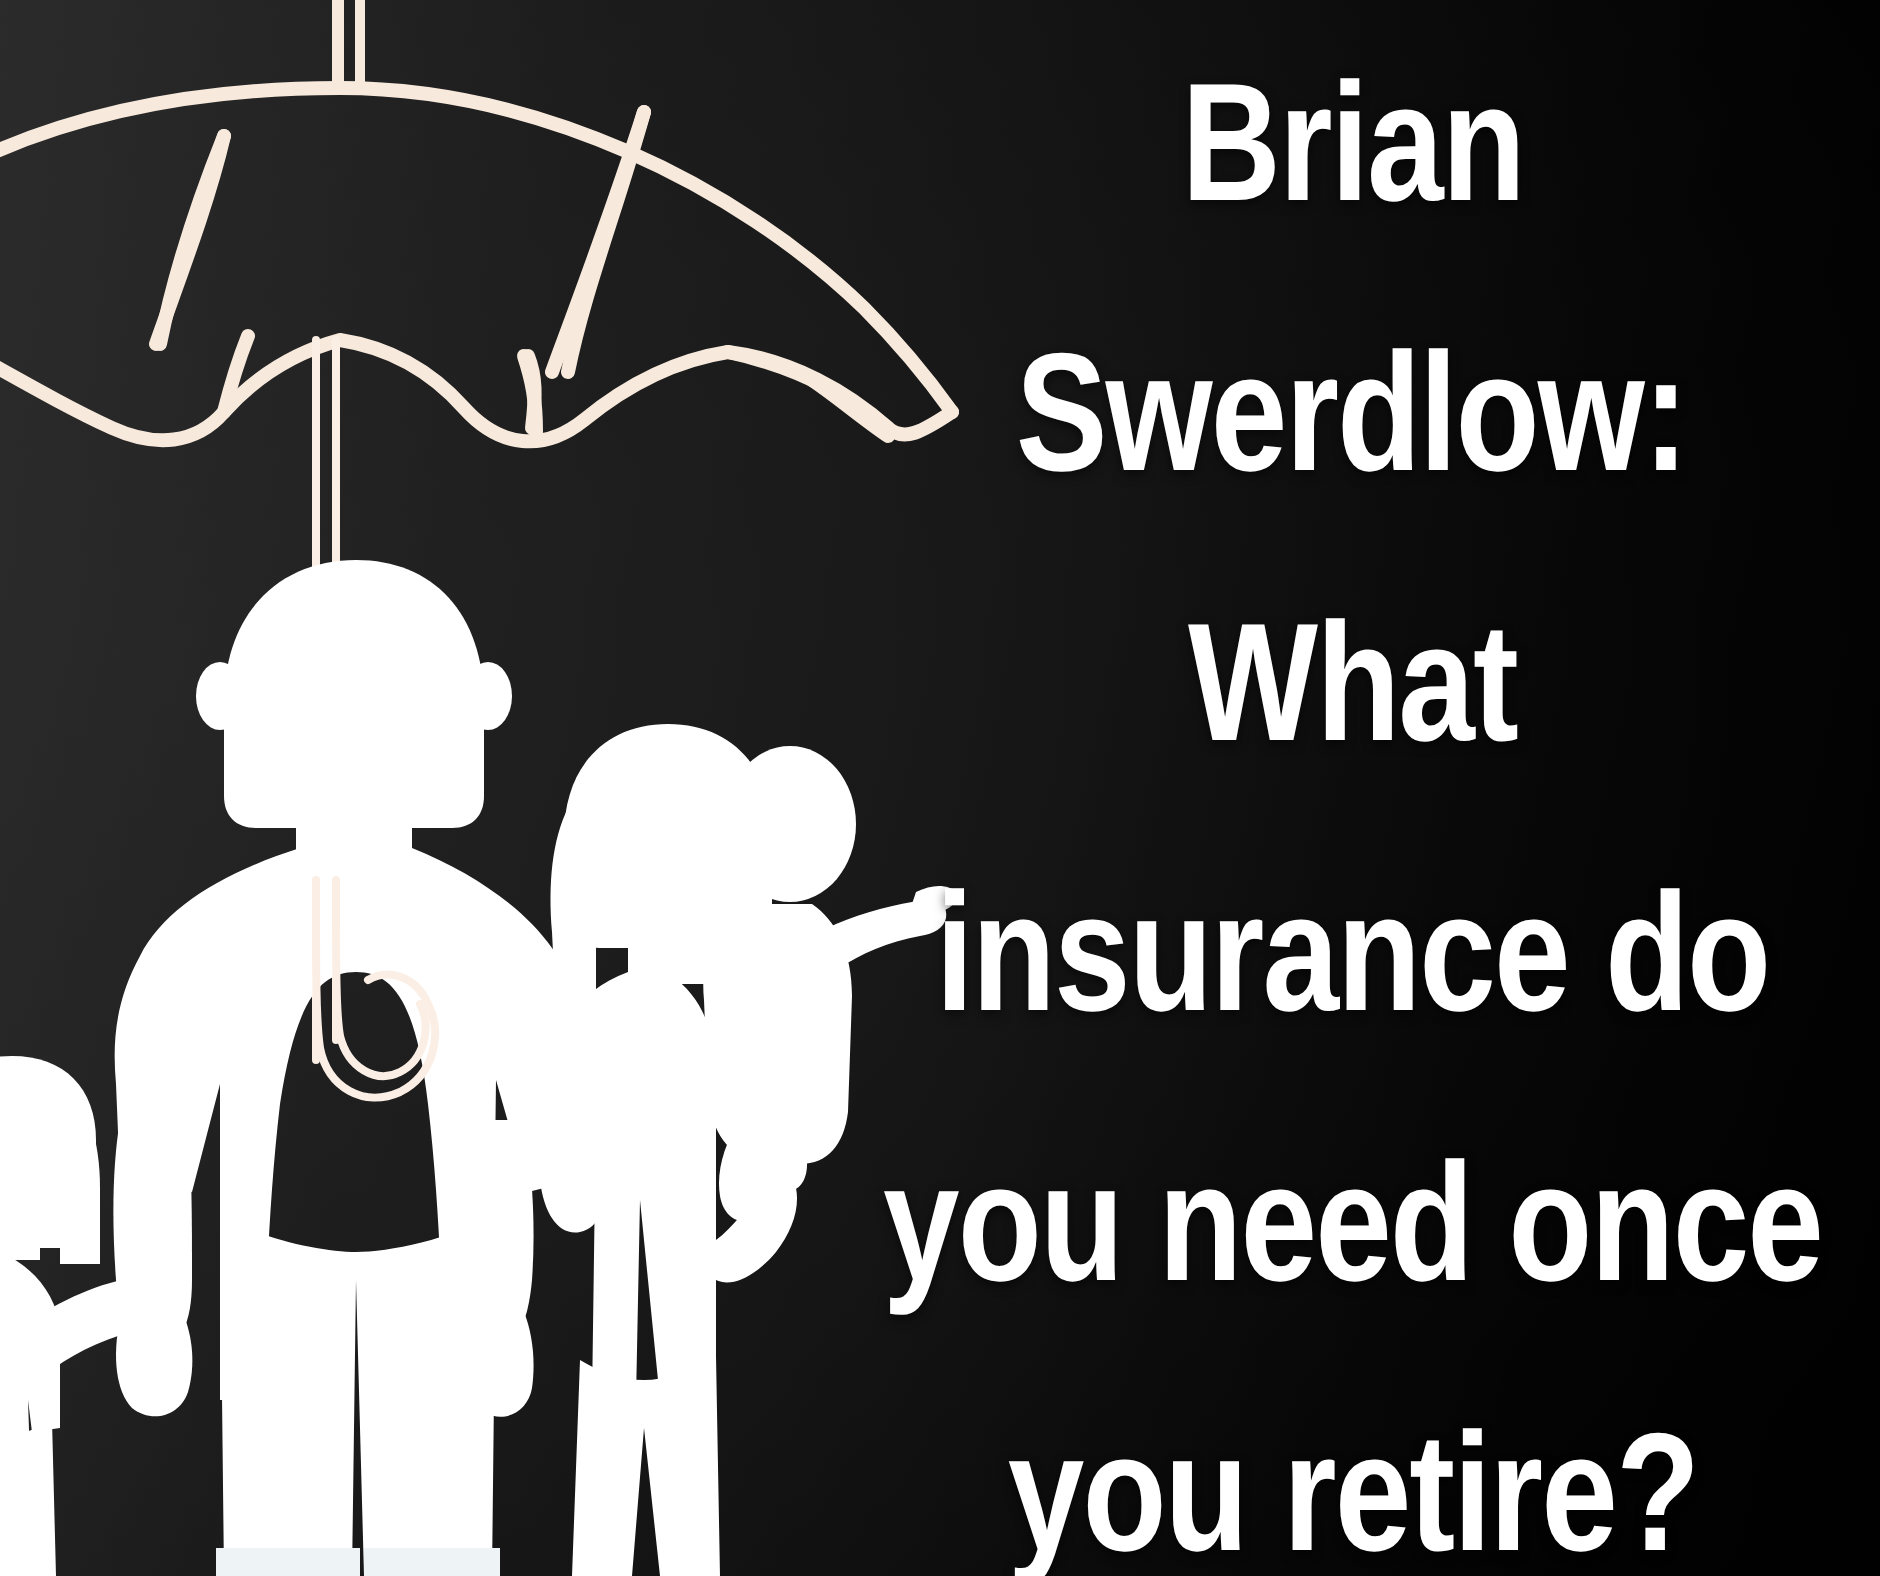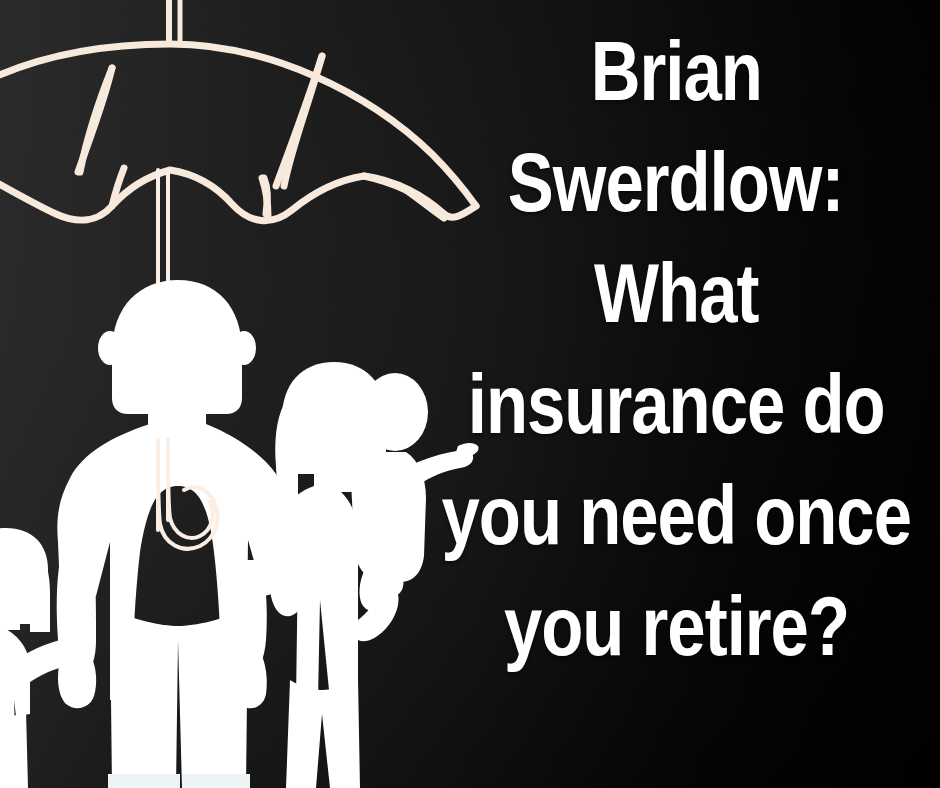--- a/index.html
+++ b/index.html
@@ -48,20 +48,21 @@
     top: 0px;
     width: 478px;
     height: 690px;
     display: flex;
     flex-direction: column;
     justify-content: flex-start;
     align-items: center;
     padding-top: 16px;
     box-sizing: border-box;
     z-index: 5;
+    gap: 24px;
   }
   .hl-line {
     display: block;
     color: #ffffff;
     font-weight: 700;
     font-size: 84px;
     line-height: 111px;
     letter-spacing: -1.2px;
     text-align: center;
     white-space: nowrap;

